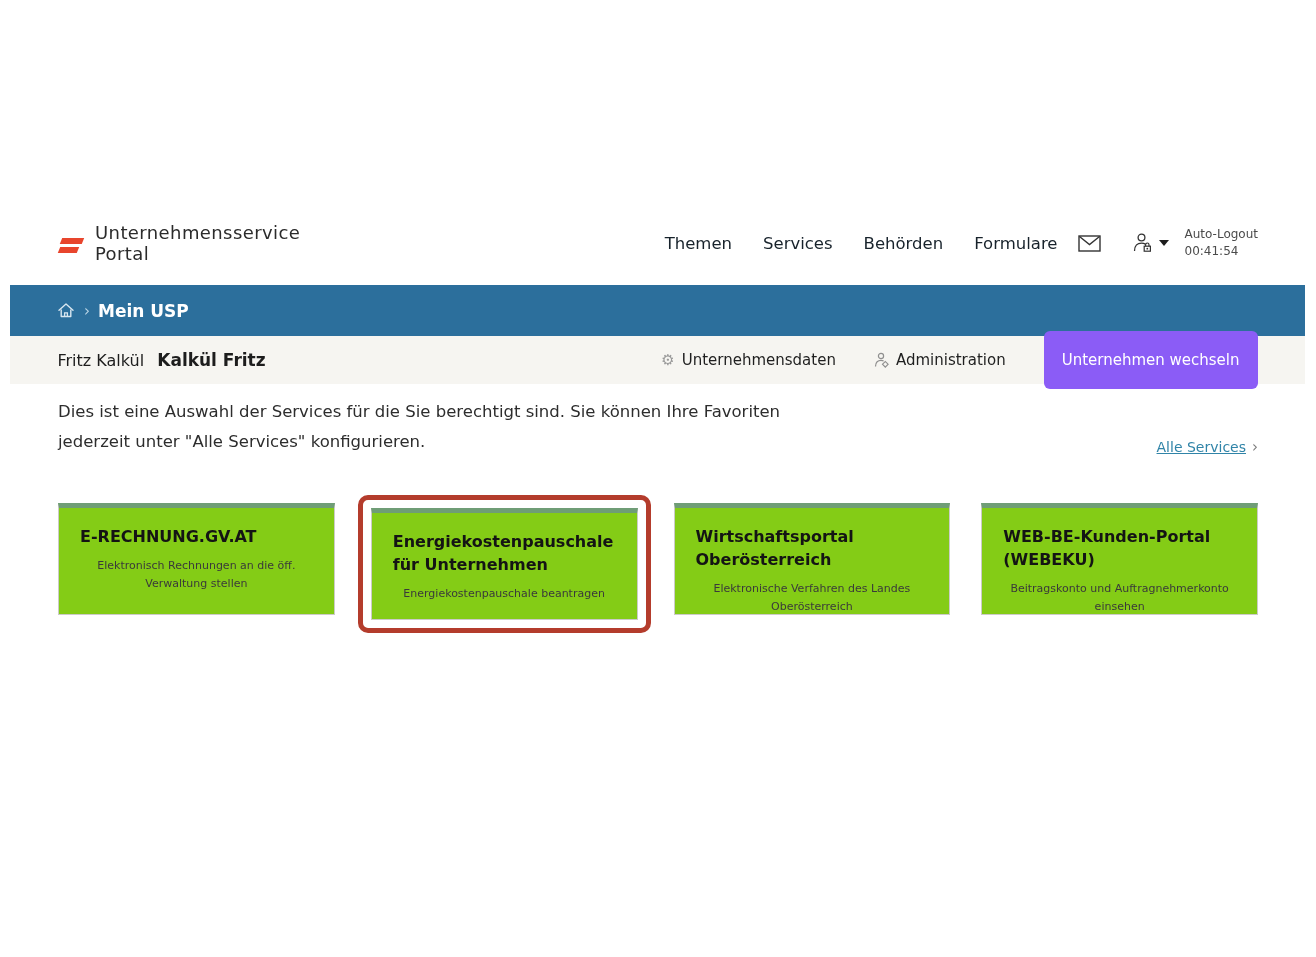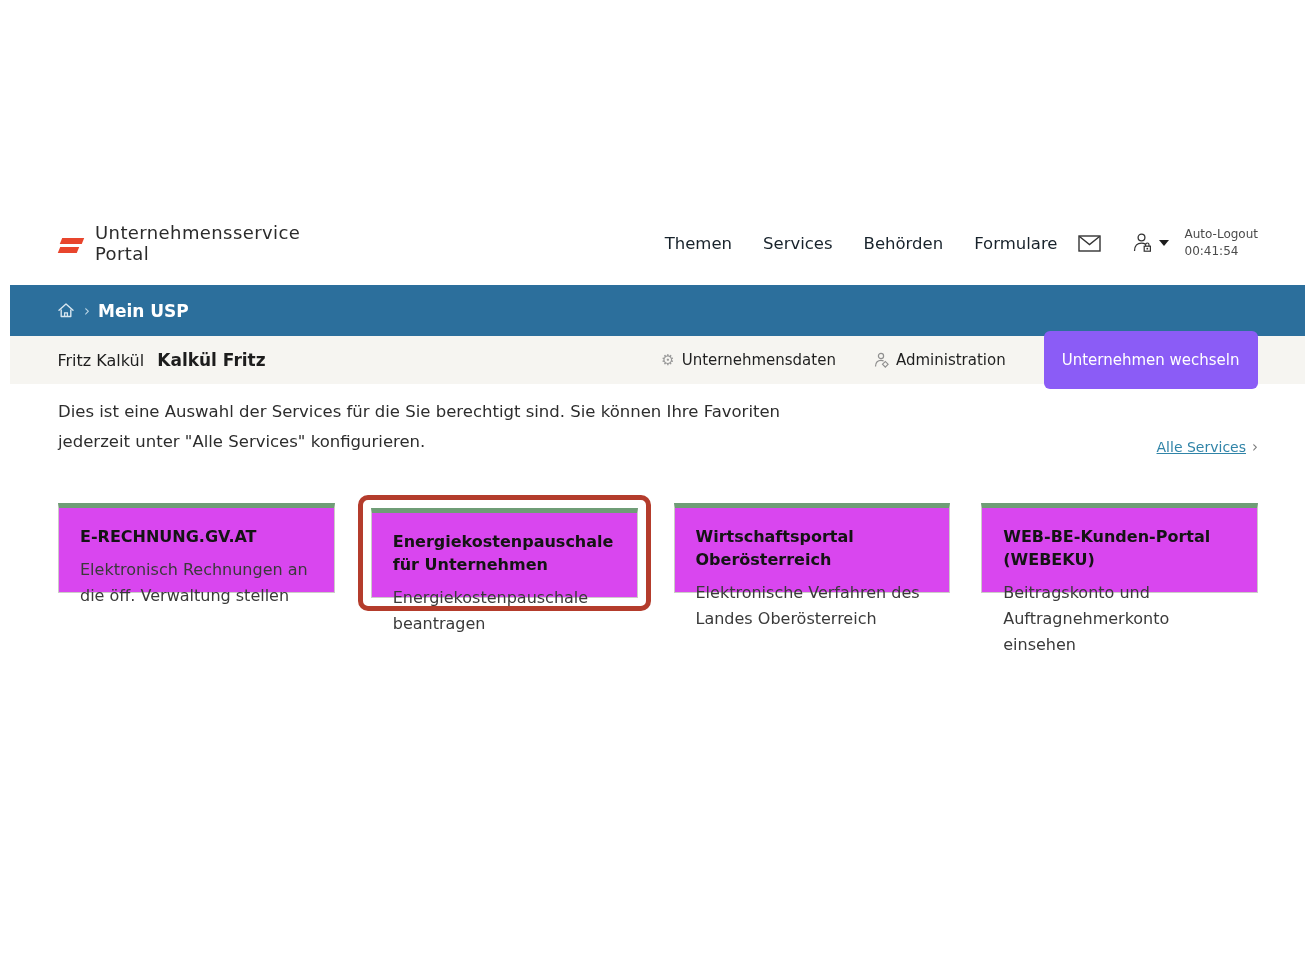--- a/index.html
+++ b/index.html
@@ -56,25 +56,25 @@
   h1 { font-size:28px; font-weight:400; color:#35719a; letter-spacing:.2px; }
   .desc-row { position:relative; margin-top:13px; }
   .desc-row p { font-size:16.5px; color:#2d2d2d; line-height:30px; max-width:760px; }
   .all-services { position:absolute; right:0; bottom:1px; font-size:14px; color:#3084a8; text-decoration:none; cursor:pointer; display:inline-flex; align-items:center; gap:6px; }
   .all-services .lbl { text-decoration:underline; }
   .all-services .chev { color:#7a7a7a; font-size:15px; text-decoration:none; }
 
   
   .cards { margin-top:46px; display:grid; grid-template-columns:repeat(4,1fr); gap:31px; align-items:start; }
   .card {
-    background:#d946ef; border:1px solid #cccbc8; border-top:5px solid #6f9d76;
-    height:90px; padding:17px 21px 0; cursor:pointer;
+    background:#84cc16; border:1px solid #cccbc8; border-top:5px solid #6f9d76;
+    height:112px; padding:17px 21px 0; cursor:pointer;
   }
   .card h3 { font-size:16px; color:#141414; line-height:1.45; margin-bottom:9px; font-weight:bold; }
-  .card p { font-size:16px; color:#3a3a3a; line-height:1.62; }
+  .card p { font-size:11px; color:#3a3a3a; line-height:1.62;text-align:center; }
   .card-highlight-wrap { margin:-8px; border:5px solid #b43c2c; border-radius:10px; padding:8px; }
 
   svg { display:block; }
 </style>
 </head>
 <body>
 
 <div class="page">
 
   <header class="container header-row">

